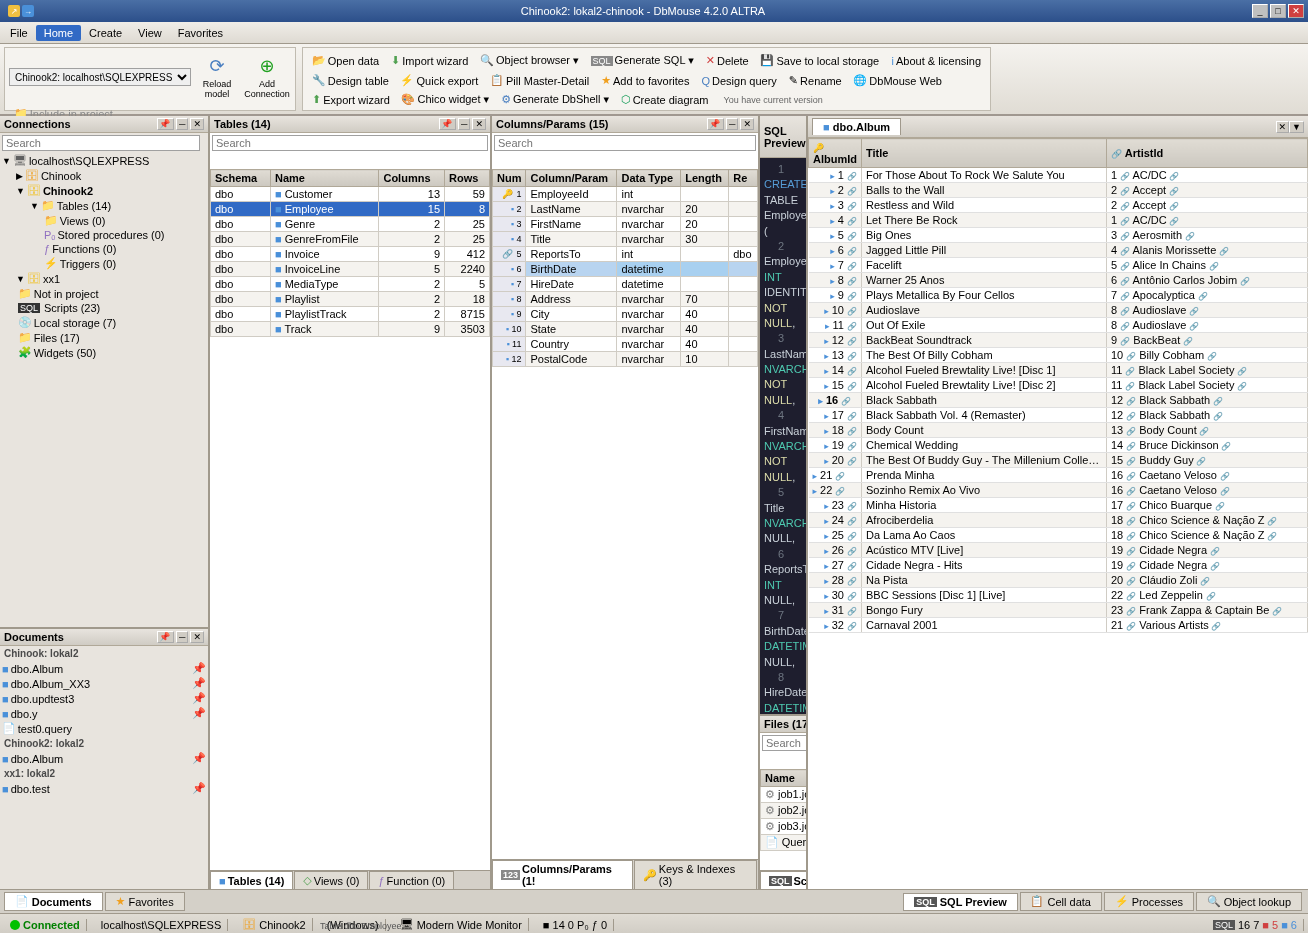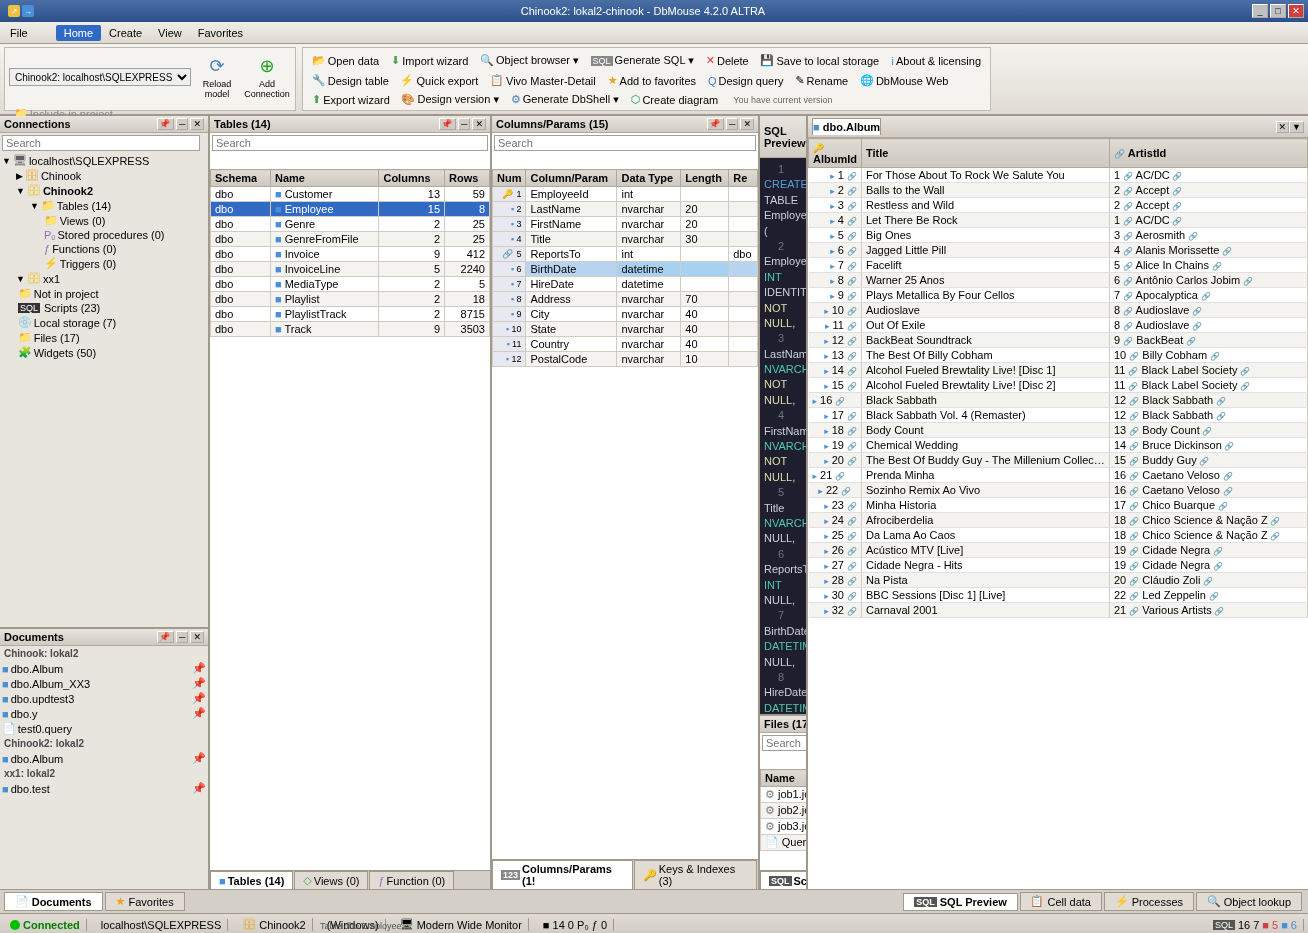--- a/index.html
+++ b/index.html
@@ -35,21 +35,21 @@
 
     
     .tab-bar { display: flex; background: #d4d0c8; border-top: 1px solid #a0998c; }
     .tab { padding: 2px 8px; border: 1px solid #a0998c; border-bottom: none; background: #e0dcd4; cursor: pointer; font-size: 10px; margin-right: 1px; display: flex; align-items: center; gap: 2px; }
     .tab.active { background: white; font-weight: bold; }
     .sql-content { flex: 1; overflow: auto; padding: 4px; font-family: 'Courier New', monospace; font-size: 11px; background: #1e1e2e; color: #c9d1d9; line-height: 1.4; }
     .sql-line-num { color: #6e7681; margin-right: 8px; display: inline-block; width: 20px; text-align: right; }
     .sql-keyword { color: #569cd6; }
     .sql-type { color: #4ec9b0; }
     .sql-constraint { color: #dcdcaa; }
-    .right-tab { padding: 2px 0; background: white; border: 1px solid #a0998c; border-bottom: none; cursor: pointer; font-size: 11px; font-weight: bold; }
+    .right-tab { padding: 2px 10px; background: white; border: 1px solid #a0998c; border-bottom: none; cursor: pointer; font-size: 11px; font-weight: bold; }
 
     .album-table { width: 100%; border-collapse: collapse; font-size: 10px; }
     .album-table th { background: linear-gradient(to bottom, #e0dcd4, #ccc8c0); border: 1px solid #b0a898; padding: 2px 4px; text-align: left; cursor: pointer; position: sticky; top: 0; }
     .album-table td { border-right: 1px solid #d0ccc4; border-bottom: 1px solid #e0e0e0; padding: 1px 4px; white-space: nowrap; overflow: hidden; max-width: 220px; text-overflow: ellipsis; }
     .album-table tr:nth-child(even) { background: #f5f3ef; }
 
     
     .status-bar { background: linear-gradient(to bottom, #e0dcd4, #d0ccc4); height: 22px; border-top: 1px solid #a0998c; display: flex; align-items: center; padding: 0 4px; gap: 8px; font-size: 10px; }
     .status-segment { display: flex; align-items: center; gap: 3px; padding: 0 6px; border-right: 1px solid #a0998c; }
     .status-green { color: #008000; font-weight: bold; }
@@ -74,21 +74,21 @@
   <div class="title-bar-title">Chinook2: lokal2-chinook - DbMouse 4.2.0 ALTRA</div>
   <div class="title-bar-controls">
     <div class="title-btn">_</div>
     <div class="title-btn">□</div>
     <div class="title-btn close">✕</div>
   </div>
 </div>
 
 <div class="menu-bar">
   <div class="menu-item">File</div>
-  <div class="menu-item" style="background:#316ac5;color:white;border-radius:2px;margin-left:20px;">Home</div>
+  <div class="menu-item" style="background:#316ac5;color:white;border-radius:2px;">Home</div>
   <div class="menu-item">Create</div>
   <div class="menu-item">View</div>
   <div class="menu-item">Favorites</div>
 </div>
 
 <div class="toolbar" style="height:72px;">
 
   <div style="display:flex;flex-direction:column;align-items:center;border:1px solid #c0bbb0;background:#f5f3ef;padding:2px 4px;height:64px;justify-content:flex-start;margin-right:4px;">
     <div style="display:flex;gap:4px;flex:1;align-items:center;">
 
@@ -152,21 +152,21 @@
       <div class="tb-btn">
         <span style="color:#50a050;">🔧</span>
         <span>Design table</span>
       </div>
       <div class="tb-btn">
         <span style="color:#50a050;">⚡</span>
         <span>Quick export</span>
       </div>
       <div class="tb-btn">
         <span style="color:#4a7fc0;">📋</span>
-        <span>Vivo Master-Detail</span>
+        <span>Pill Master-Detail</span>
       </div>
       <div class="tb-btn">
         <span style="color:#f0a020;">★</span>
         <span>Add to favorites</span>
       </div>
       <div class="tb-btn">
         <span style="color:#4a7fc0;">Q</span>
         <span>Design query</span>
       </div>
       <div class="tb-btn">
@@ -178,21 +178,21 @@
         <span>DbMouse Web</span>
       </div>
     </div>
     <div style="display:flex;gap:2px;">
       <div class="tb-btn">
         <span style="color:#50a050;">⬆</span>
         <span>Export wizard</span>
       </div>
       <div class="tb-btn">
         <span style="color:#9050c0;">🎨</span>
-        <span>Design version ▾</span>
+        <span>Chico widget ▾</span>
       </div>
       <div class="tb-btn">
         <span style="color:#4a7fc0;">⚙</span>
         <span>Generate DbShell ▾</span>
       </div>
       <div class="tb-btn">
         <span style="color:#20a060;">⬡</span>
         <span>Create diagram</span>
       </div>
       <div style="font-size:9px;color:#666;display:flex;align-items:center;padding-left:8px;">You have current version</div>
@@ -852,21 +852,21 @@
     <td>11 <span style="font-size:8px;color:#4a90d9;">🔗</span> Black Label Society <span style="font-size:8px;color:#4a90d9;">🔗</span></td>
   </tr>
             <tr>
     <td style="text-align:right;">
       <span style="color:#4a90d9;font-size:9px;">▸</span> 15 <span style="font-size:8px;color:#4a90d9;">🔗</span>
     </td>
     <td style="max-width:220px;overflow:hidden;text-overflow:ellipsis;">Alcohol Fueled Brewtality Live! [Disc 2]</td>
     <td>11 <span style="font-size:8px;color:#4a90d9;">🔗</span> Black Label Society <span style="font-size:8px;color:#4a90d9;">🔗</span></td>
   </tr>
             <tr>
-    <td style="text-align:left;">
+    <td style="text-align:center;font-weight:bold;">
       <span style="color:#4a90d9;font-size:9px;">▸</span> 16 <span style="font-size:8px;color:#4a90d9;">🔗</span>
     </td>
     <td style="max-width:220px;overflow:hidden;text-overflow:ellipsis;">Black Sabbath</td>
     <td>12 <span style="font-size:8px;color:#4a90d9;">🔗</span> Black Sabbath <span style="font-size:8px;color:#4a90d9;">🔗</span></td>
   </tr>
             <tr>
     <td style="text-align:right;">
       <span style="color:#4a90d9;font-size:9px;">▸</span> 17 <span style="font-size:8px;color:#4a90d9;">🔗</span>
     </td>
     <td style="max-width:220px;overflow:hidden;text-overflow:ellipsis;">Black Sabbath Vol. 4 (Remaster)</td>
@@ -894,21 +894,21 @@
     <td>15 <span style="font-size:8px;color:#4a90d9;">🔗</span> Buddy Guy <span style="font-size:8px;color:#4a90d9;">🔗</span></td>
   </tr>
             <tr>
     <td style="text-align:left;">
       <span style="color:#4a90d9;font-size:9px;">▸</span> 21 <span style="font-size:8px;color:#4a90d9;">🔗</span>
     </td>
     <td style="max-width:220px;overflow:hidden;text-overflow:ellipsis;">Prenda Minha</td>
     <td>16 <span style="font-size:8px;color:#4a90d9;">🔗</span> Caetano Veloso <span style="font-size:8px;color:#4a90d9;">🔗</span></td>
   </tr>
             <tr>
-    <td style="text-align:center;">
+    <td style="text-align:left;">
       <span style="color:#4a90d9;font-size:9px;">▸</span> 22 <span style="font-size:8px;color:#4a90d9;">🔗</span>
     </td>
     <td style="max-width:220px;overflow:hidden;text-overflow:ellipsis;">Sozinho Remix Ao Vivo</td>
     <td>16 <span style="font-size:8px;color:#4a90d9;">🔗</span> Caetano Veloso <span style="font-size:8px;color:#4a90d9;">🔗</span></td>
   </tr>
             <tr>
     <td style="text-align:right;">
       <span style="color:#4a90d9;font-size:9px;">▸</span> 23 <span style="font-size:8px;color:#4a90d9;">🔗</span>
     </td>
     <td style="max-width:220px;overflow:hidden;text-overflow:ellipsis;">Minha Historia</td>
@@ -948,20 +948,27 @@
     </td>
     <td style="max-width:220px;overflow:hidden;text-overflow:ellipsis;">Na Pista</td>
     <td>20 <span style="font-size:8px;color:#4a90d9;">🔗</span> Cláudio Zoli <span style="font-size:8px;color:#4a90d9;">🔗</span></td>
   </tr>
             <tr>
     <td style="text-align:right;border-radius:7px;">
       <span style="color:#4a90d9;font-size:9px;">▸</span> 30 <span style="font-size:8px;color:#4a90d9;">🔗</span>
     </td>
     <td style="max-width:220px;overflow:hidden;text-overflow:ellipsis;">BBC Sessions [Disc 1] [Live]</td>
     <td>22 <span style="font-size:8px;color:#4a90d9;">🔗</span> Led Zeppelin <span style="font-size:8px;color:#4a90d9;">🔗</span></td>
+  </tr>
+            <tr>
+    <td style="text-align:right;">
+      <span style="color:#4a90d9;font-size:9px;">▸</span> 31 <span style="font-size:8px;color:#4a90d9;">🔗</span>
+    </td>
+    <td style="max-width:220px;overflow:hidden;text-overflow:ellipsis;">Bongo Fury</td>
+    <td>23 <span style="font-size:8px;color:#4a90d9;">🔗</span> Frank Zappa &amp; Captain Be <span style="font-size:8px;color:#4a90d9;">🔗</span></td>
   </tr>
             <tr>
     <td style="text-align:right;">
       <span style="color:#4a90d9;font-size:9px;">▸</span> 32 <span style="font-size:8px;color:#4a90d9;">🔗</span>
     </td>
     <td style="max-width:220px;overflow:hidden;text-overflow:ellipsis;">Carnaval 2001</td>
     <td>21 <span style="font-size:8px;color:#4a90d9;">🔗</span> Various Artists <span style="font-size:8px;color:#4a90d9;">🔗</span></td>
   </tr>
           </tbody>
       </table>

